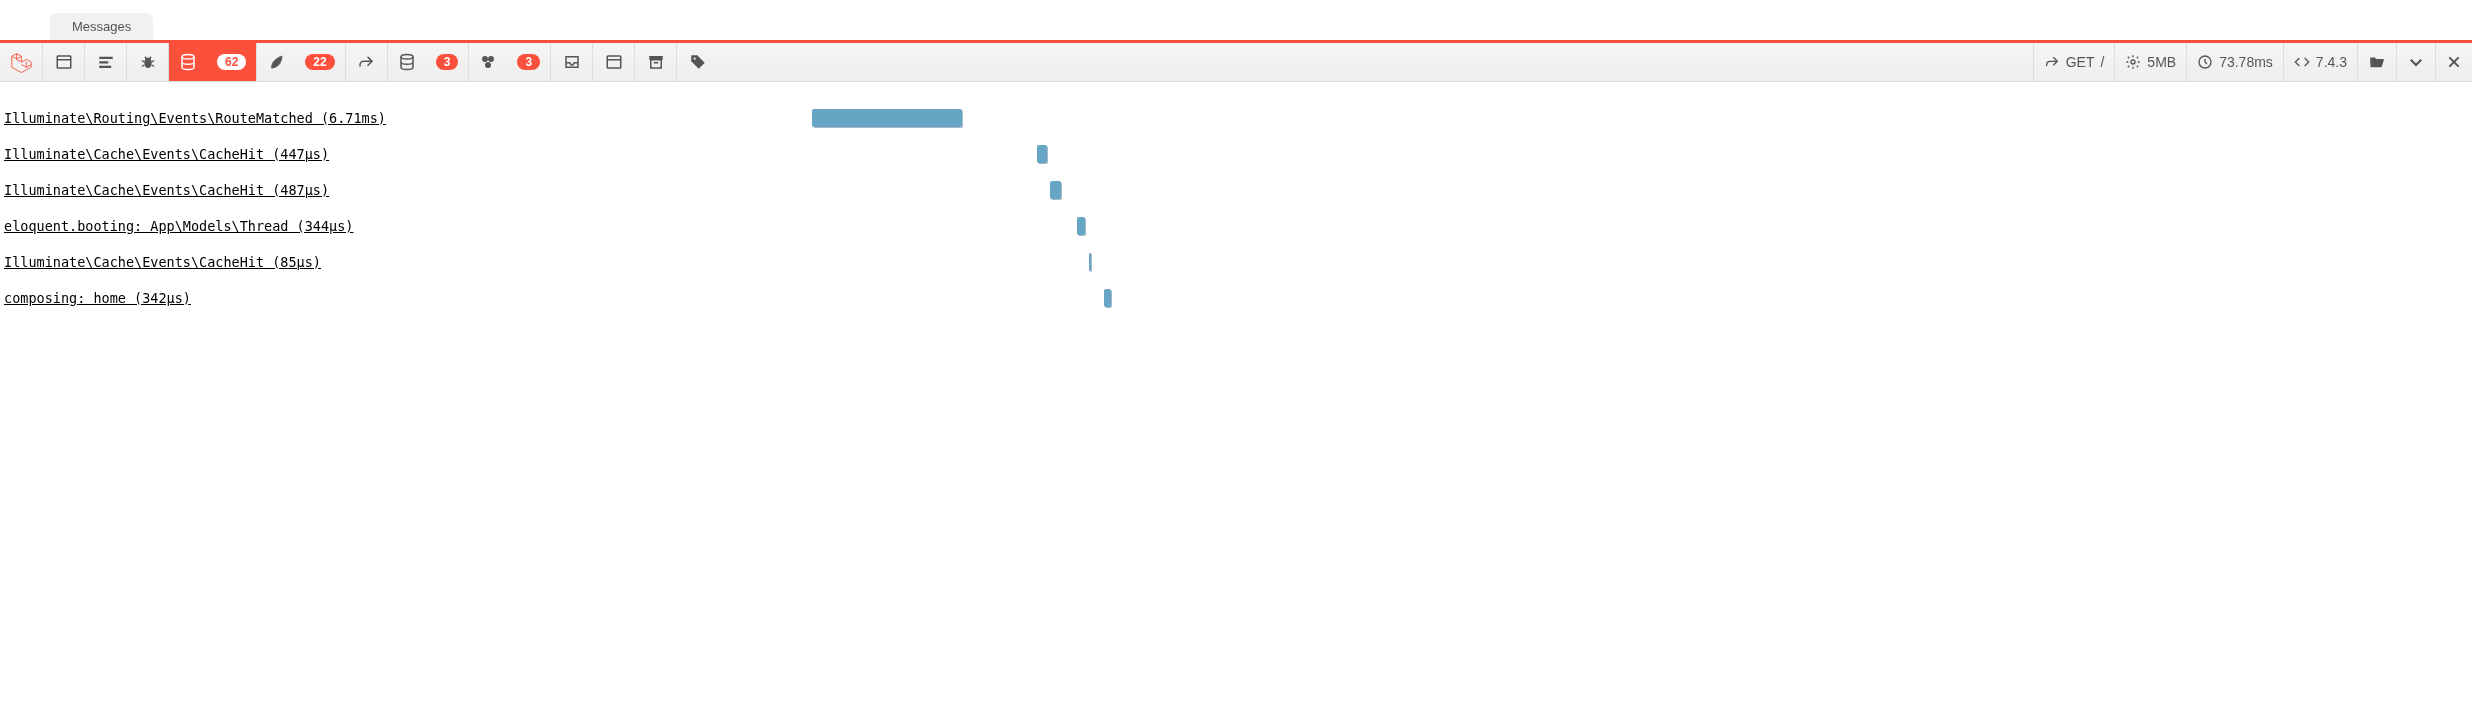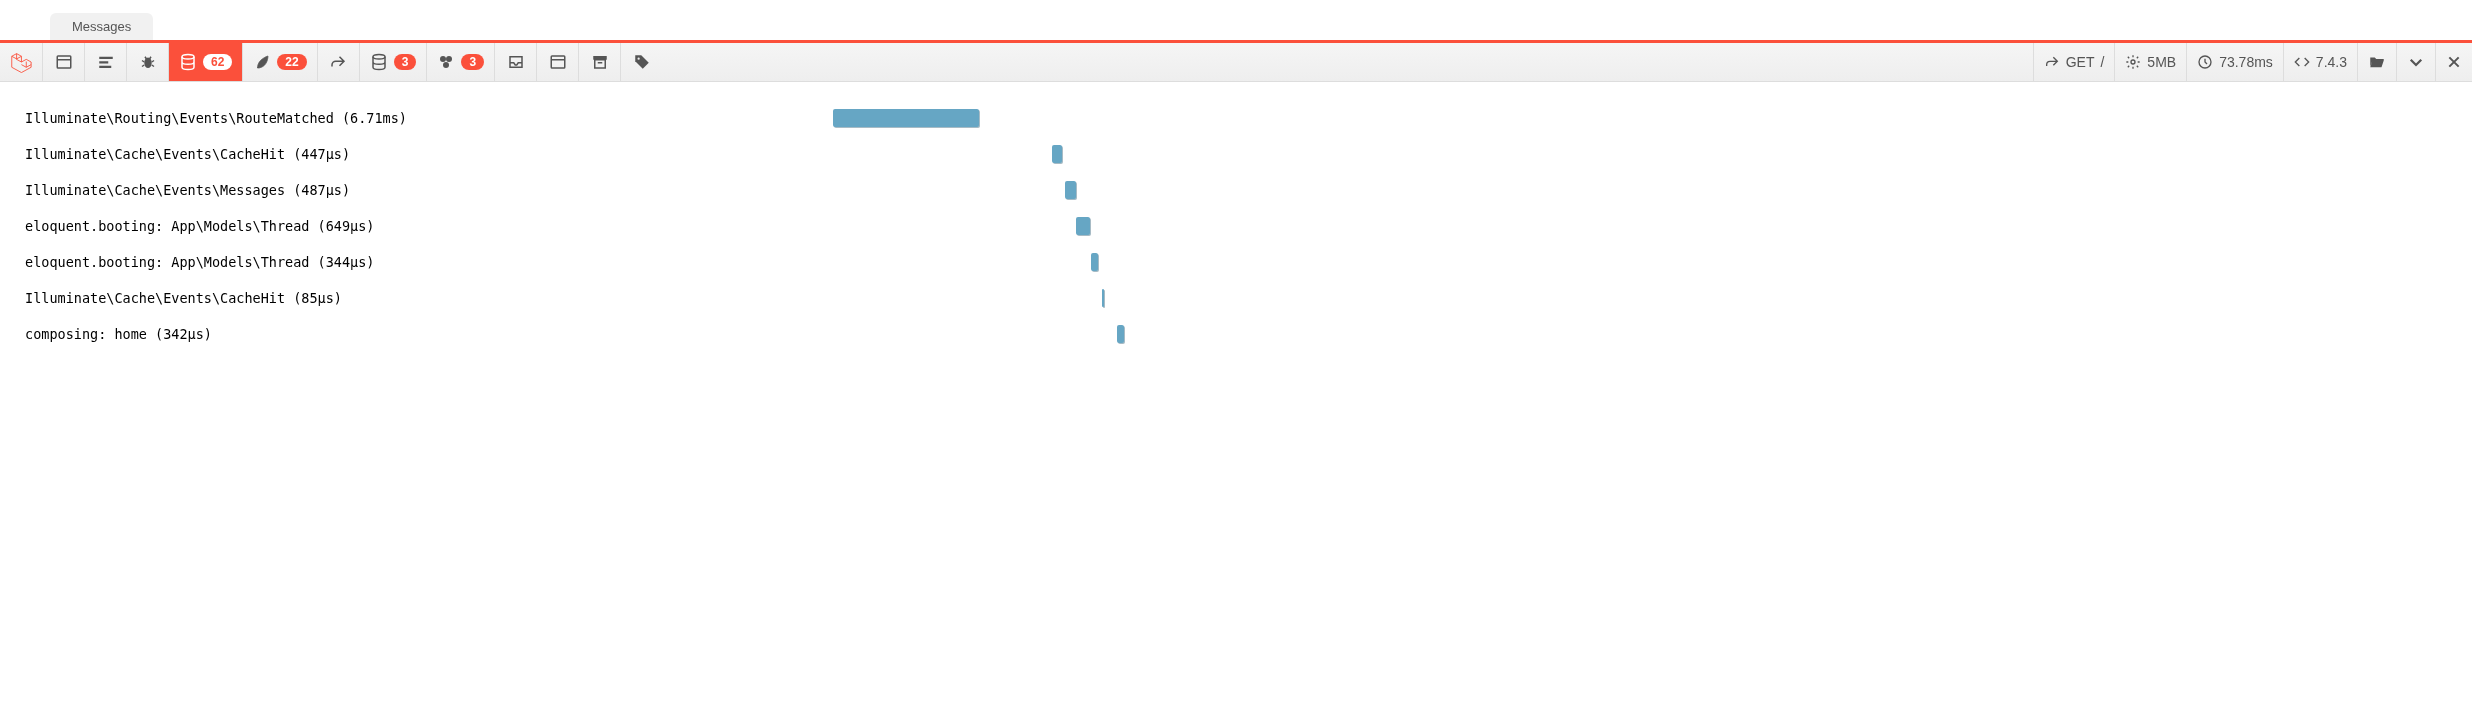--- a/index.html
+++ b/index.html
@@ -27,21 +27,21 @@
   border-top: 3px solid #fb503b;
   border-bottom: 1px solid #ddd;
   background: linear-gradient(#f5f5f5, #eee);
   display: flex;
   align-items: stretch;
 }
 .tb-btn {
   display: flex;
   align-items: center;
   justify-content: center;
-  gap: 6px;
+  gap: 20px;
   padding: 0 10px;
   min-width: 42px;
   border-right: 1px solid #ddd;
   color: #555;
   cursor: pointer;
 }
 .tb-btn svg { display: block; }
 .tb-btn.active-db {
   background: #fb503b;
   color: #fff;
@@ -64,23 +64,24 @@
   display: flex;
   align-items: center;
   gap: 6px;
   padding: 0 10px;
   border-left: 1px solid #ddd;
   color: #555;
   font-size: 14px;
 }
 .tb-info svg { display: block; }
 .timeline {
-  padding: 18px 25px;
+  padding: 18px 4px;
   font-family: "Menlo", "Monaco", "Consolas", monospace;
   font-size: 13.5px;
+  text-decoration: underline;
 }
 .row {
   display: flex;
   align-items: center;
   height: 36px;
 }
 .label-col {
   width: 800px;
   flex-shrink: 0;
   white-space: nowrap;
@@ -260,32 +261,26 @@
         <div class="bar" style="left: 0.5%; width: 9%;"></div>
       </div>
     </div>
     <div class="row">
       <div class="label-col">Illuminate\Cache\Events\CacheHit (447µs)</div>
       <div class="chart-col">
         <div class="bar" style="left: 14%; width: 0.6%;"></div>
       </div>
     </div>
     <div class="row">
-      <div class="label-col">Illuminate\Cache\Events\Messages (487µs)</div>
+      <div class="label-col">Illuminate\Cache\Events\CacheHit (487µs)</div>
       <div class="chart-col">
         <div class="bar" style="left: 14.8%; width: 0.65%;"></div>
       </div>
     </div>
     <div class="row">
-      <div class="label-col">eloquent.booting: App\Models\Thread (649µs)</div>
-      <div class="chart-col">
-        <div class="bar" style="left: 15.5%; width: 0.85%;"></div>
-      </div>
-    </div>
-    <div class="row">
       <div class="label-col">eloquent.booting: App\Models\Thread (344µs)</div>
       <div class="chart-col">
         <div class="bar" style="left: 16.4%; width: 0.46%;"></div>
       </div>
     </div>
     <div class="row">
       <div class="label-col">Illuminate\Cache\Events\CacheHit (85µs)</div>
       <div class="chart-col">
         <div class="bar" style="left: 17.1%; width: 0.13%;"></div>
       </div>

